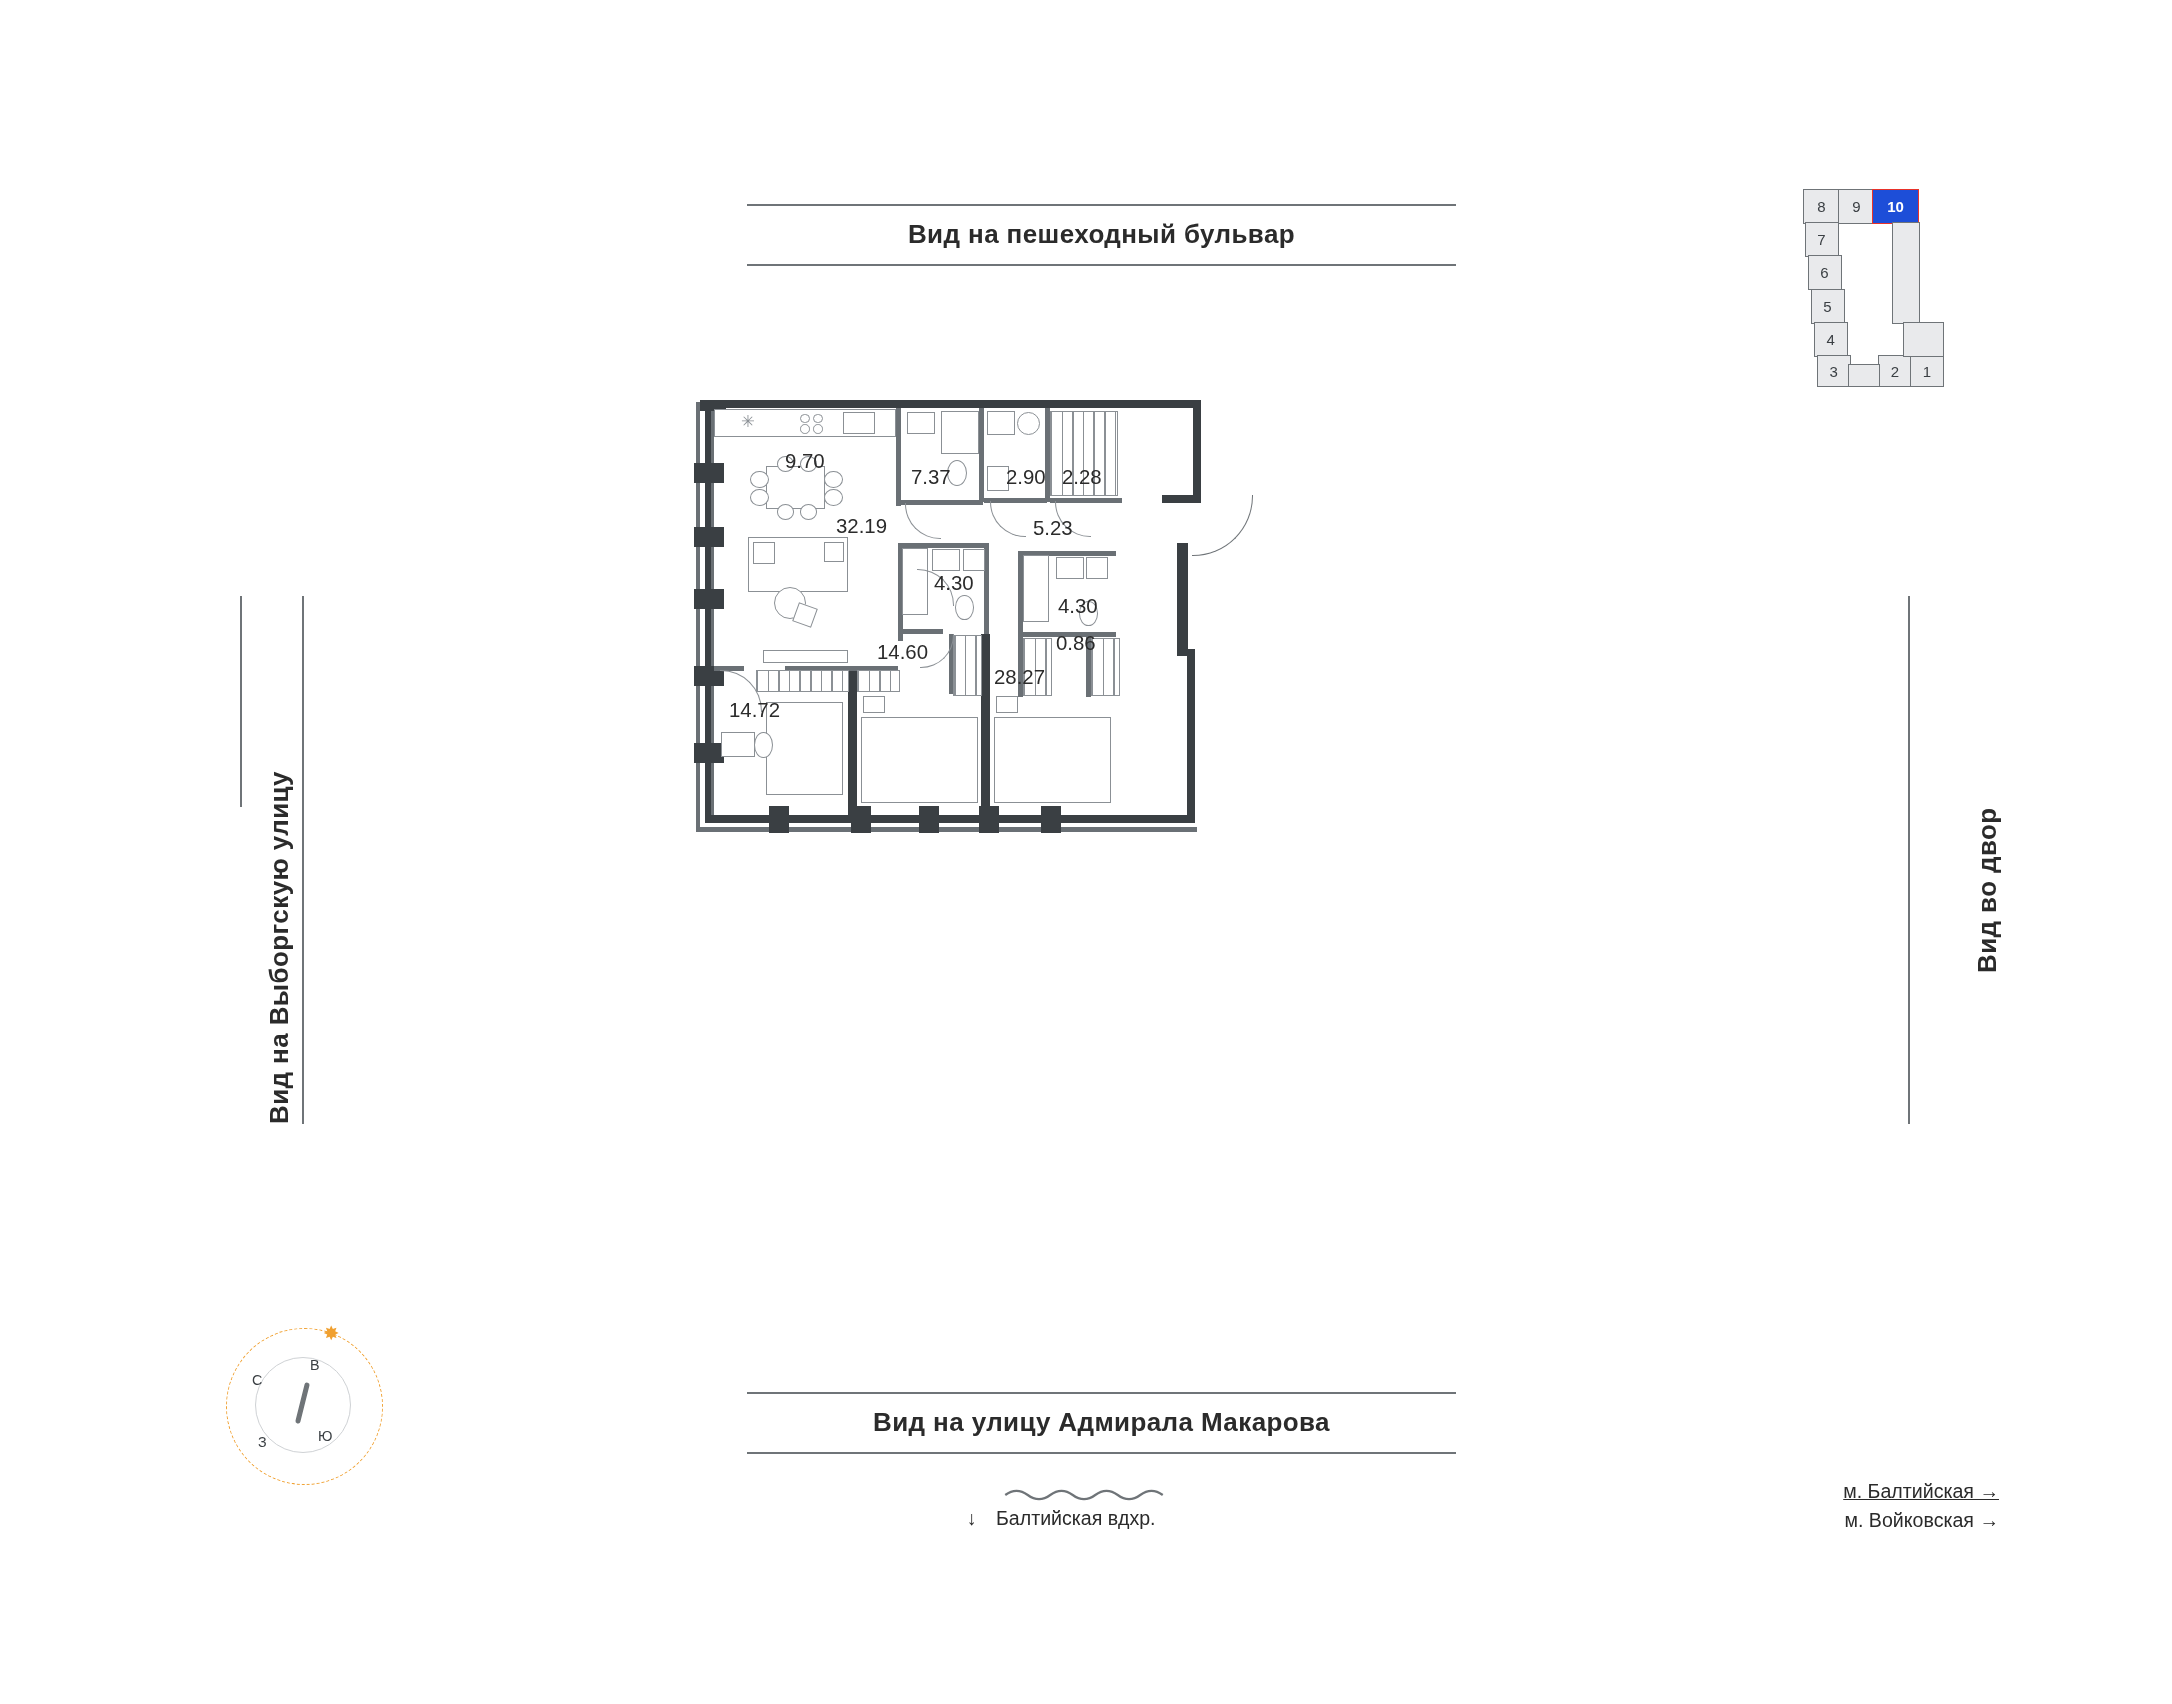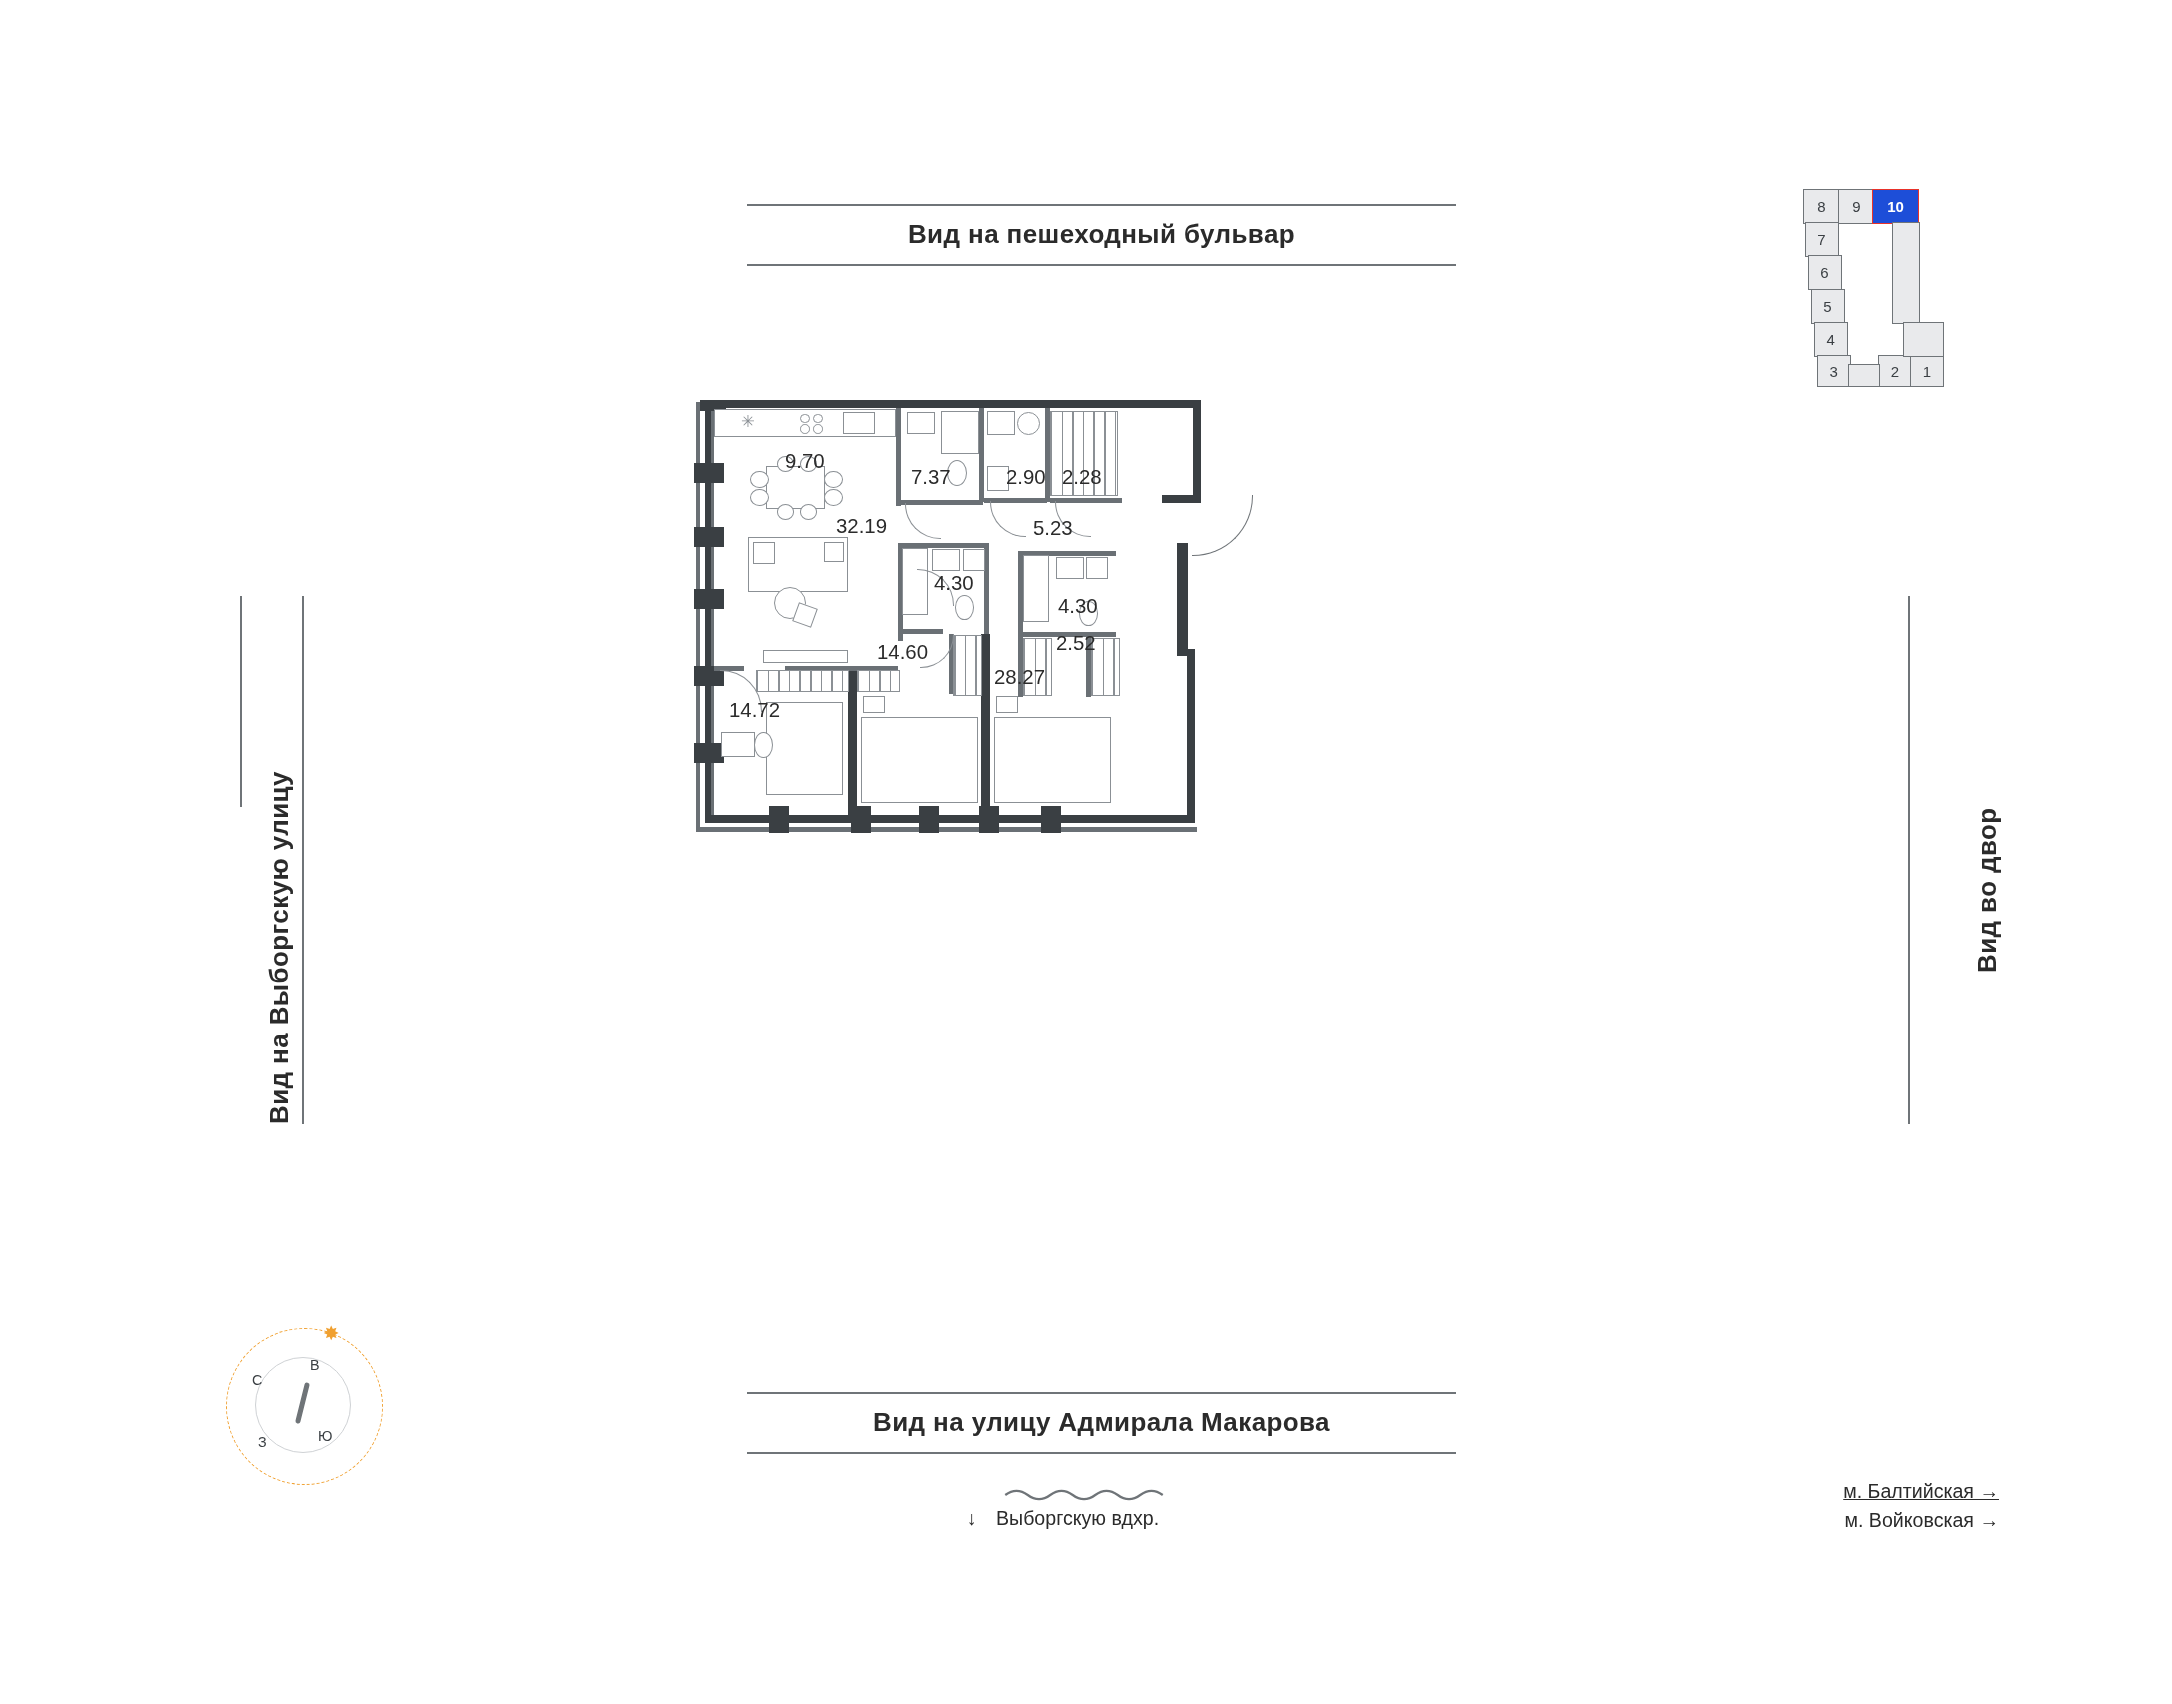--- a/index.html
+++ b/index.html
@@ -219,21 +219,21 @@
   <div class="abs" style="left:226px;top:234px;width:33px;height:33px;border:1.5px solid #8b9095;border-radius:0 0 33px 0;border-top:none;border-left:none;"></div>
 
   <div class="abs area" style="left:91px;top:50px;">9.70</div>
   <div class="abs area" style="left:142px;top:115px;">32.19</div>
   <div class="abs area" style="left:217px;top:66px;">7.37</div>
   <div class="abs area" style="left:312px;top:66px;">2.90</div>
   <div class="abs area" style="left:368px;top:66px;">2.28</div>
   <div class="abs area" style="left:339px;top:117px;">5.23</div>
   <div class="abs area" style="left:240px;top:172px;">4.30</div>
   <div class="abs area" style="left:364px;top:195px;">4.30</div>
-  <div class="abs area" style="left:362px;top:232px;">2.52</div>
+  <div class="abs area" style="left:362px;top:232px;">0.86</div>
   <div class="abs area" style="left:35px;top:299px;">14.72</div>
   <div class="abs area" style="left:183px;top:241px;">14.60</div>
   <div class="abs area" style="left:300px;top:266px;">28.27</div>
 </div>
 
 <div class="abs" id="compass">
   <div class="cdash" style="left:0px;top:0px;width:155px;height:155px;"></div>
   <div class="cring" style="left:29px;top:29px;width:94px;height:94px;"></div>
   <div class="abs" style="left:74px;top:54px;width:4.5px;height:42px;background:#6f7478;transform:rotate(14deg);border-radius:2.3px;"></div>
   <div class="cletter" style="left:26px;top:44px;">С</div>
@@ -242,17 +242,17 @@
   <div class="cletter" style="left:32px;top:106px;">З</div>
   <div class="sun" style="left:97px;top:-6px;">✸</div>
 </div>
 
 <div class="abs" style="left:1003px;top:1486px;">
   <svg width="189" height="18" viewBox="0 0 250 24" xmlns="http://www.w3.org/2000/svg">
     <path d="M2 12 q15 -11 30 0 t30 0 t30 0 t30 0 t30 0 t30 0 t30 0" fill="none" stroke="#6f7478" stroke-width="3"></path>
   </svg>
 </div>
 <div class="abs note" style="left:967px;top:1507px;">↓</div>
-<div class="abs note" style="left:996px;top:1507px;">Выборгскую вдхр.</div>
+<div class="abs note" style="left:996px;top:1507px;">Балтийская вдхр.</div>
 
 <div class="abs metro" style="left:1546px;top:1480px;width:453px;text-decoration:underline;">м. Балтийская  →</div>
 <div class="abs metro" style="left:1546px;top:1509px;width:453px;">м. Войковская  →</div>
 
 
 </body></html>

